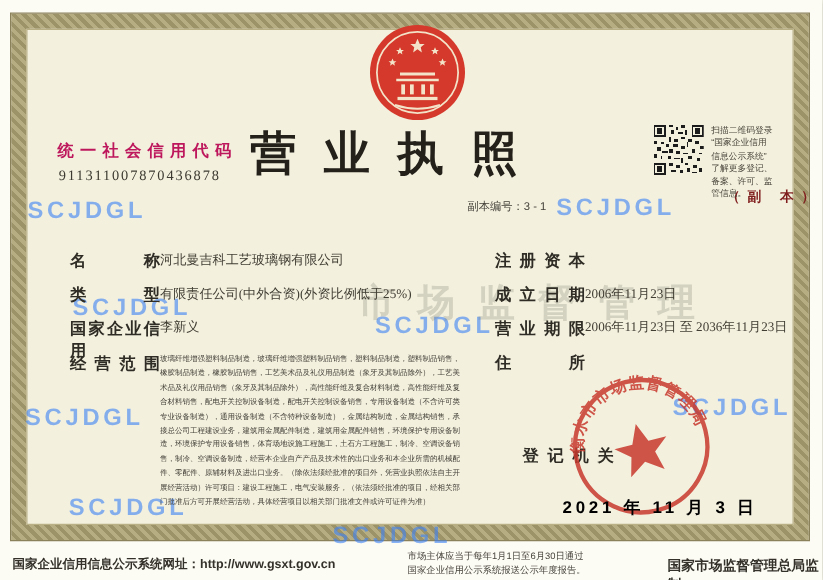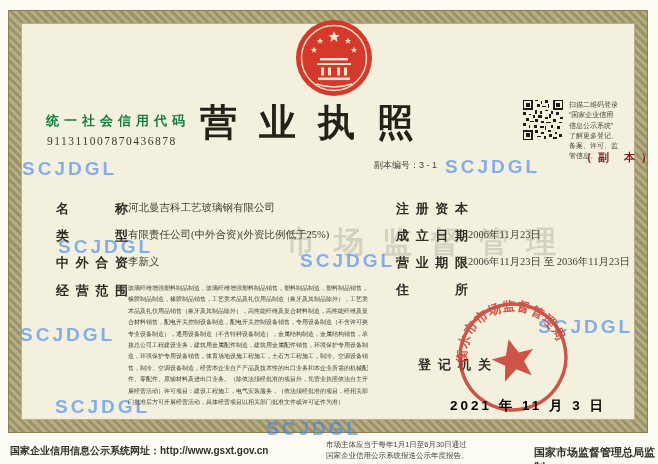--- a/index.html
+++ b/index.html
@@ -12,21 +12,21 @@
          border:1px solid #8a815a;}
   .paper{position:absolute;left:21px;top:23px;width:612px;height:395px;
          background:#f3f0de;border:1px solid #b9b086;}
   
   .wm{position:absolute;color:#3b82f6;font-weight:bold;font-size:19px;letter-spacing:3px;
       opacity:.6;pointer-events:none;font-family:"Liberation Sans",sans-serif;}
   .wm-big{position:absolute;left:286px;top:222px;font-size:30px;letter-spacing:18px;
       color:rgba(130,128,112,.28);font-weight:bold;white-space:nowrap;pointer-events:none;}
   
   .credit-label{position:absolute;left:46px;top:112px;font-size:13px;letter-spacing:5px;
-      color:#15803d;font-weight:bold;}
+      color:#be185d;font-weight:bold;}
   .credit-code{position:absolute;left:47px;top:135px;font-size:11.5px;letter-spacing:1.5px;
       color:#3c3a30;font-family:"Liberation Serif",serif;}
   .title{position:absolute;left:0;top:98px;width:614px;text-align:center;font-size:37px;
       font-weight:bold;letter-spacing:22px;text-indent:22px;color:#23211a;white-space:nowrap;}
   .subtitle{position:absolute;left:0;top:150px;width:658px;text-align:right;font-size:11px;
       font-weight:bold;letter-spacing:6px;color:#7f1d1d;}
   .copy-no{position:absolute;left:374px;top:159px;font-size:9px;color:#45423a;}
   .qr{position:absolute;left:523px;top:100px;width:40px;height:40px;}
   .qr-text{position:absolute;left:569px;top:100px;width:56px;font-size:7px;line-height:10.3px;
       color:#4a473c;}
@@ -158,21 +158,21 @@
     <div>备案、许可、监</div>
     <div>管信息。</div>
   </div>
 
   <div class="flabel" style="left:56px;top:200px">名称</div>
   <div class="fvalue" style="left:128px;top:201px">河北曼吉科工艺玻璃钢有限公司</div>
 
   <div class="flabel" style="left:56px;top:227px">类型</div>
   <div class="fvalue" style="left:128px;top:228px">有限责任公司(中外合资)(外资比例低于25%)</div>
 
-  <div class="flabel" style="left:56px;top:254px">中外合资</div>
+  <div class="flabel" style="left:56px;top:254px">国家企业信用</div>
   <div class="fvalue" style="left:128px;top:255px">李新义</div>
 
   <div class="flabel" style="left:56px;top:282px">经营范围</div>
   <div class="scope">玻璃纤维增强塑料制品制造，玻璃纤维增强塑料制品销售，塑料制品制造，塑料制品销售，橡胶制品制造，橡胶制品销售，工艺美术品及礼仪用品制造（象牙及其制品除外），工艺美术品及礼仪用品销售（象牙及其制品除外），高性能纤维及复合材料制造，高性能纤维及复合材料销售，配电开关控制设备制造，配电开关控制设备销售，专用设备制造（不含许可类专业设备制造），通用设备制造（不含特种设备制造），金属结构制造，金属结构销售，承接总公司工程建设业务，建筑用金属配件制造，建筑用金属配件销售，环境保护专用设备制造，环境保护专用设备销售，体育场地设施工程施工，土石方工程施工，制冷、空调设备销售，制冷、空调设备制造，经营本企业自产产品及技术性的出口业务和本企业所需的机械配件、零配件、原辅材料及进出口业务。（除依法须经批准的项目外，凭营业执照依法自主开展经营活动）许可项目：建设工程施工，电气安装服务，（依法须经批准的项目，经相关部门批准后方可开展经营活动，具体经营项目以相关部门批准文件或许可证件为准）</div>
 
   <div class="flabel" style="left:396px;top:200px">注册资本</div>
 
   <div class="flabel" style="left:396px;top:227px">成立日期</div>
   <div class="fvalue" style="left:468px;top:228px">2006年11月23日</div>
 

